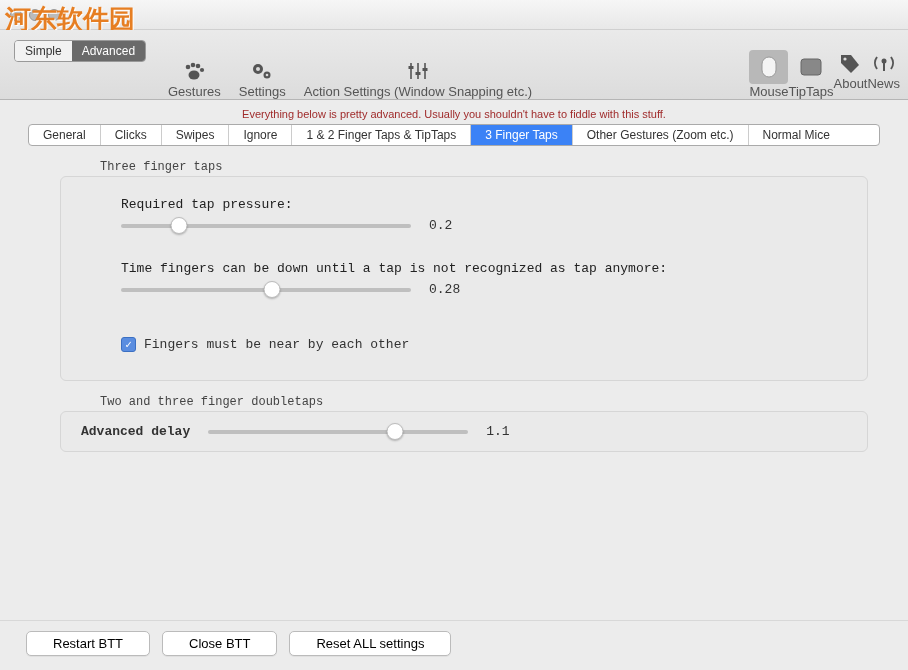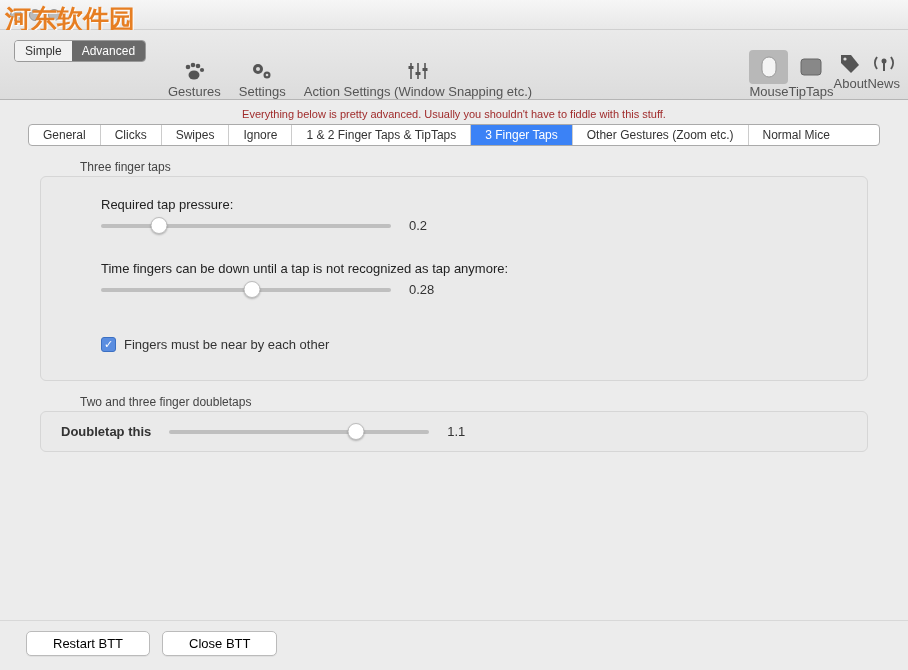--- a/index.html
+++ b/index.html
@@ -75,21 +75,21 @@
   font-size: 12px;
 }
 .tabs .tab {
   padding: 3px 14px;
   border-right: 1px solid #ccc;
   cursor: pointer;
   white-space: nowrap;
 }
 .tabs .tab:last-child { border-right: none; }
 .tabs .tab.active { background: #3b82f6; color: #fff; }
-.content { padding: 8px 40px 0 40px; }
+.content { padding: 8px 40px 0 60px; font-family: Liberation Mono, monospace; }
 .section-label { font-size: 12px; color: #444; margin: 6px 0 2px 40px; }
 .panel {
   background: #eaeaea;
   border: 1px solid #d6d6d6;
   border-radius: 6px;
   padding: 20px 60px 28px 60px;
   margin-bottom: 14px;
 }
 .panel.compact { padding: 12px 20px 12px 20px; display:flex; align-items:center; gap:18px;}
 .field { margin-bottom: 28px; }
@@ -292,25 +292,26 @@
       </div>
     </div>
     <div class="checkbox-row">
       <div class="chk">✓</div>
       <span>Fingers must be near by each other</span>
     </div>
   </div>
 
   <div class="section-label">Two and three finger doubletaps</div>
   <div class="panel compact">
-    <span class="bold">Doubletap this</span>
+    <span class="bold">Advanced delay</span>
     <div class="slider" style="width:260px">
       <div class="thumb" style="left:72%"></div>
     </div>
     <div class="slider-val">1.1</div>
   </div>
 </div>
 
 <div class="bottom-bar">
   <button class="btn">Restart BTT</button>
   <button class="btn">Close BTT</button>
+  <button class="btn">Reset ALL settings</button>
   <div class="spacer"></div>
 </div>
 
 </body></html>

